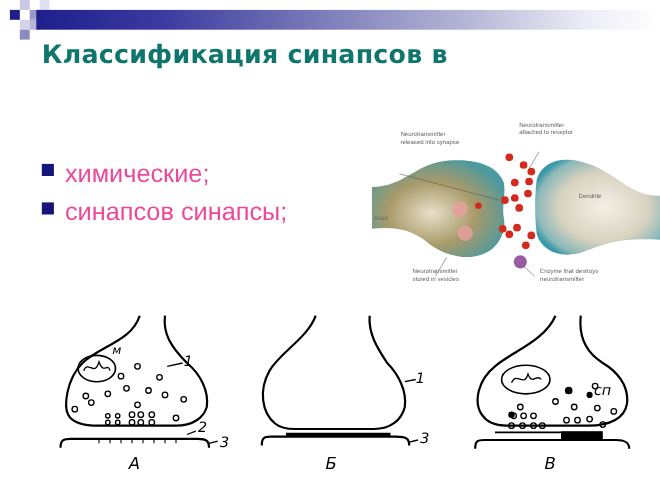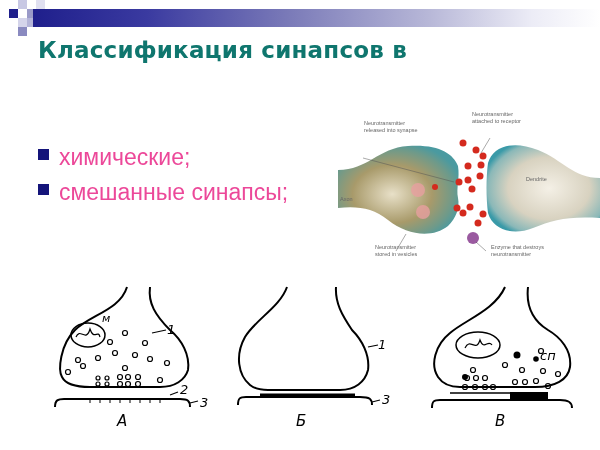--- a/index.html
+++ b/index.html
@@ -37,21 +37,21 @@
   <div>Классификация синапсов в</div>
 </div>
 
 <ul class="bullets">
   <li>
       <span class="bul"></span>
       <span>химические;</span>
     </li>
   <li>
       <span class="bul"></span>
-      <span>смешанные синапсы;</span>
+      <span>синапсов синапсы;</span>
     </li>
 </ul>
 
 <div class="photo">
   <svg width="262" height="170" viewBox="0 0 262 170">
     <defs>
       <radialGradient id="axg" cx="45%" cy="55%" r="60%">
         <stop offset="0%" stop-color="#e8e0c8"></stop>
           <stop offset="55%" stop-color="#a89a6a"></stop>
           <stop offset="85%" stop-color="#6e9a8a"></stop>

